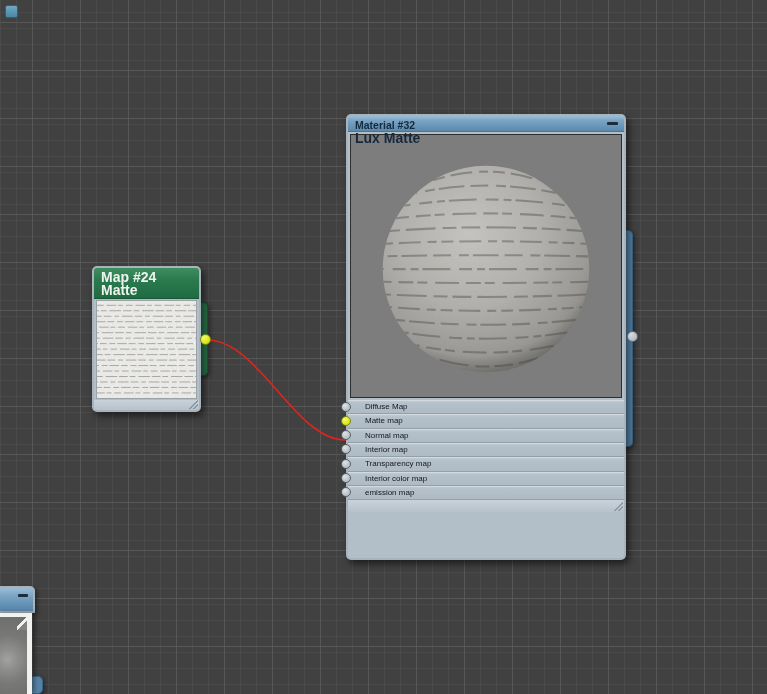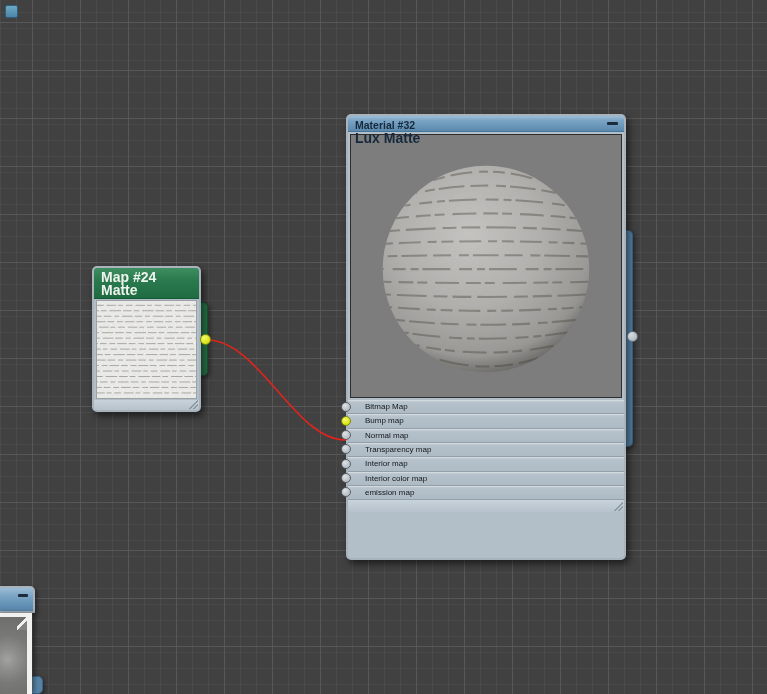--- a/index.html
+++ b/index.html
@@ -137,37 +137,37 @@
             <path d="M 65.93463577487091 210.856 Q 136 225.636 206.0653642251291 210.856" stroke-dasharray="24 7 15 4 10 8" stroke-dashoffset="21"></path>
             <path d="M 83.28153932444536 223.648 Q 136 240.888 188.71846067555464 223.648" stroke-dasharray="14 5 19 6 30 7" stroke-dashoffset="38"></path>
           </g>
         <rect clip-path="url(#sphClip)" x="32" y="30" width="208" height="208" filter="url(#noiseF)" opacity="0.35"></rect>
         <circle cx="136" cy="134" r="104" fill="url(#sphShade)"></circle>
       </svg>
     </div>
     <div class="slots" id="slots">
         <div class="slot-row">
           <span class="socket"></span>
-          <span class="slot-label">Bitmap Map</span>
+          <span class="slot-label">Diffuse Map</span>
         </div>
         <div class="slot-row">
           <span class="socket connected"></span>
-          <span class="slot-label">Bump map</span>
+          <span class="slot-label">Matte map</span>
         </div>
         <div class="slot-row">
           <span class="socket"></span>
           <span class="slot-label">Normal map</span>
         </div>
         <div class="slot-row">
           <span class="socket"></span>
+          <span class="slot-label">Interior map</span>
+        </div>
+        <div class="slot-row">
+          <span class="socket"></span>
           <span class="slot-label">Transparency map</span>
-        </div>
-        <div class="slot-row">
-          <span class="socket"></span>
-          <span class="slot-label">Interior map</span>
         </div>
         <div class="slot-row">
           <span class="socket"></span>
           <span class="slot-label">Interior color map</span>
         </div>
         <div class="slot-row">
           <span class="socket"></span>
           <span class="slot-label">emission map</span>
         </div>
       </div>

